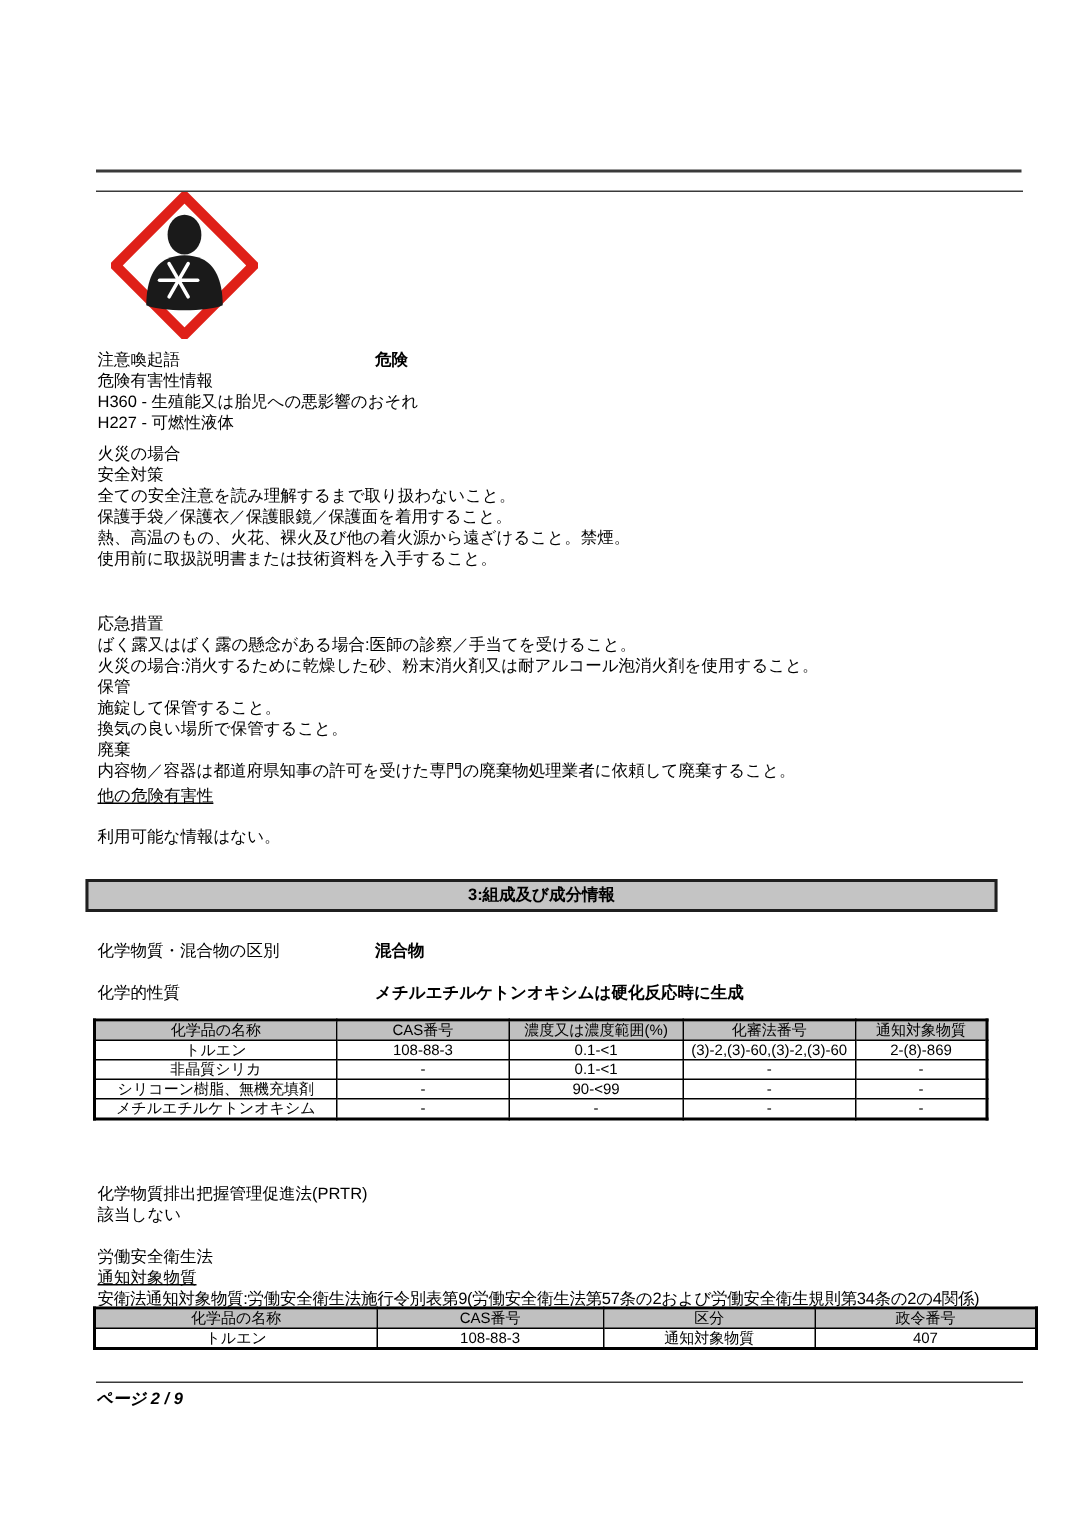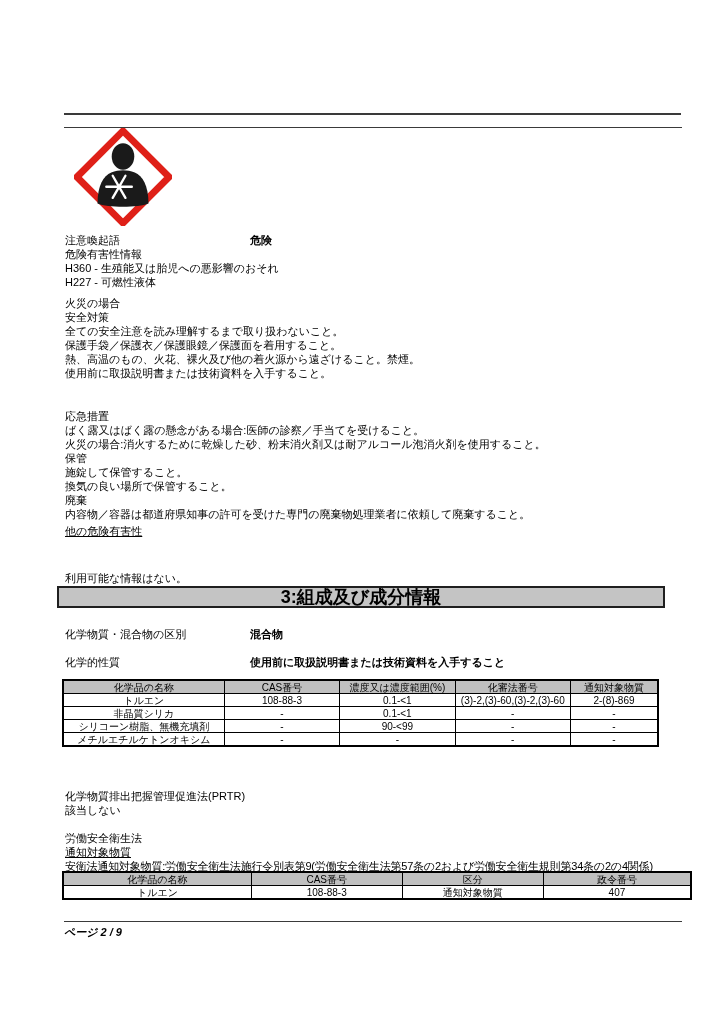--- a/index.html
+++ b/index.html
@@ -16,21 +16,21 @@
   .block{position:absolute;left:65px;width:612px;line-height:14px;}
   .b{font-weight:normal;}
   .u{text-decoration:underline;}
   .pair .lbl{display:inline-block;width:185px;font-weight:normal;}
   .pair .val{font-weight:bold;}
   .line{white-space:nowrap;}
   .picto{position:absolute;left:74px;top:128px;width:98px;height:98px;}
   .secbar{
     position:absolute;left:57px;width:604px;height:18px;
     background:#c4c4c4;border:2px solid #1f1f1f;
-    text-align:center;font-weight:bold;font-size:18px;line-height:18px;
+    text-align:center;font-weight:bold;font-size:11px;line-height:18px;
   }
   table.sds{
     position:absolute;border-collapse:collapse;
     font-size:10px;line-height:11px;table-layout:fixed;
   }
   table.sds th,table.sds td{
     border:1px solid #000;padding:0 2px;text-align:center;
     height:12px;font-weight:normal;overflow:hidden;white-space:nowrap;
   }
   table.sds th{background:#c0c0c0;}
@@ -92,33 +92,33 @@
     <div class="line b">保管</div>
     <div class="line">施錠して保管すること。</div>
     <div class="line">換気の良い場所で保管すること。</div>
     <div class="line b">廃棄</div>
     <div class="line">内容物／容器は都道府県知事の許可を受けた専門の廃棄物処理業者に依頼して廃棄すること。</div>
   </div>
 
   <div class="block" style="top:524px;">
     <span class="b u">他の危険有害性</span>
   </div>
-  <div class="block" style="top:551px;margin-top:20px;">
+  <div class="block" style="top:551px;">
     <span>利用可能な情報はない。</span>
   </div>
 
   <div class="secbar" style="top:586px;">
     <span>3:組成及び成分情報</span>
   </div>
 
   <div class="block pair" style="top:627px;">
     <span class="lbl">化学物質・混合物の区別</span><span class="val">混合物</span>
   </div>
   <div class="block pair" style="top:655px;">
-    <span class="lbl">化学的性質</span><span class="val">使用前に取扱説明書または技術資料を入手すること</span>
+    <span class="lbl">化学的性質</span><span class="val">メチルエチルケトンオキシムは硬化反応時に生成</span>
   </div>
 
   <table class="sds t1">
     <colgroup>
       <col style="width:27.1%">
         <col style="width:19.4%">
         <col style="width:19.4%">
         <col style="width:19.4%">
         <col style="width:14.7%">
     </colgroup>

